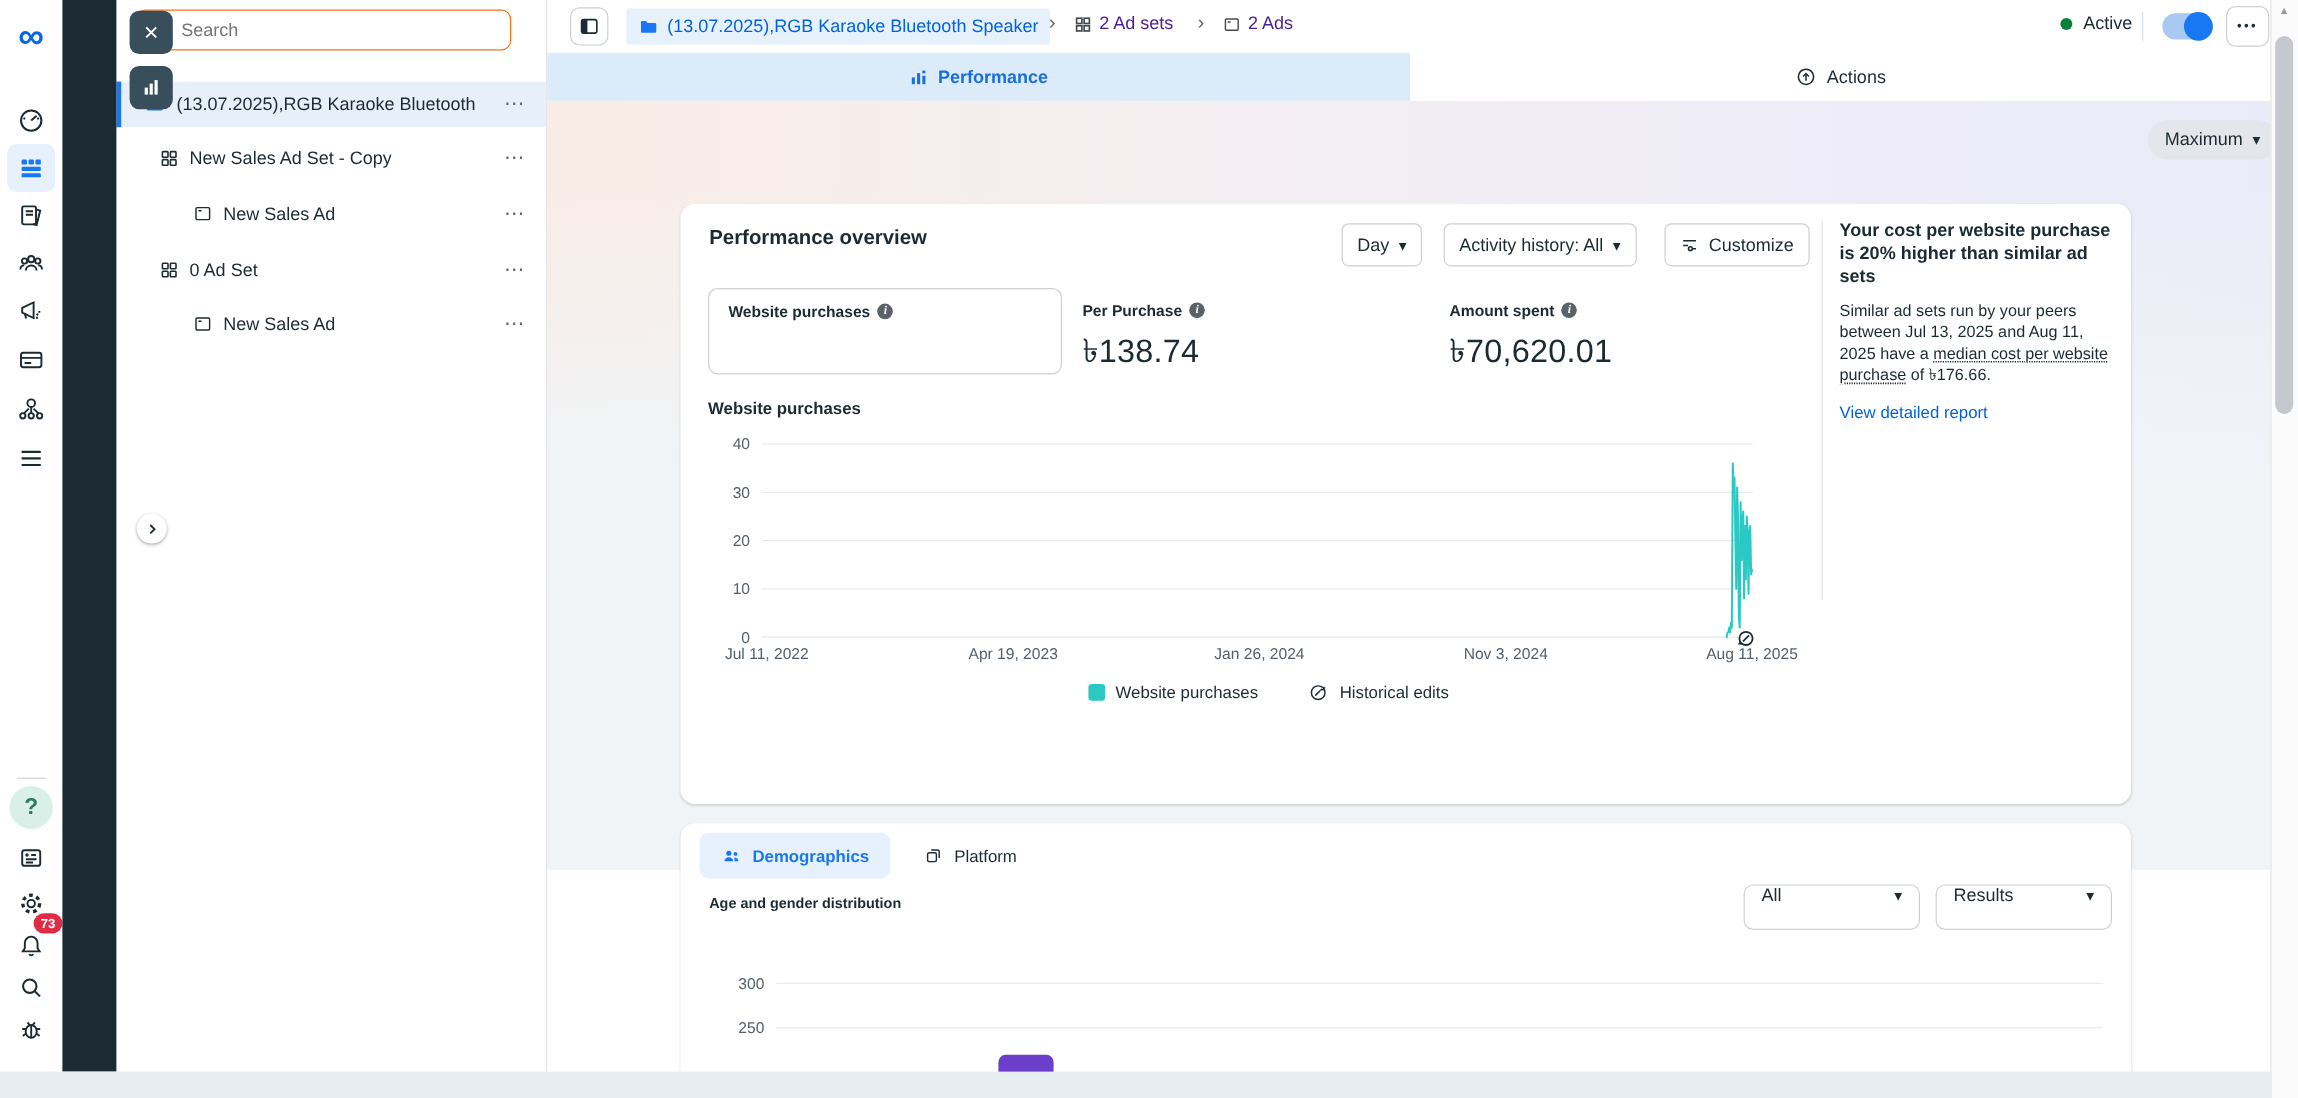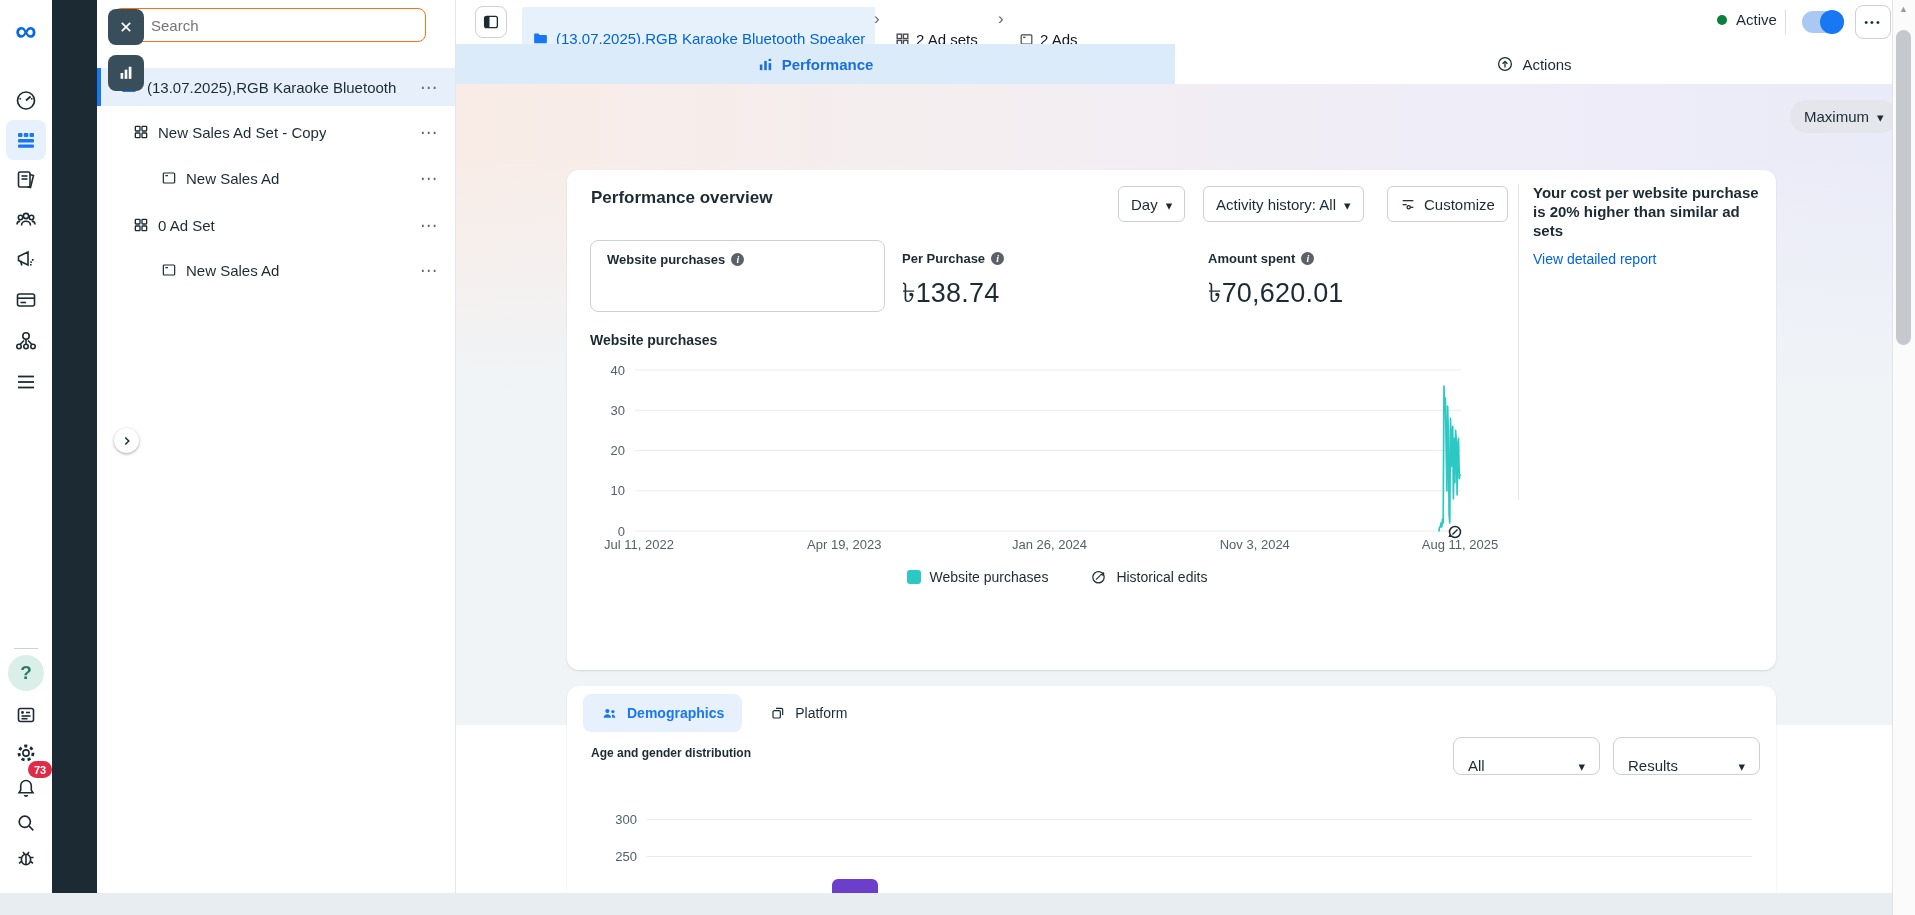--- a/index.html
+++ b/index.html
@@ -24,24 +24,24 @@
   .search-box input{border:none;outline:none;font-size:15px;width:230px;font-family:inherit;color:#1c2b33;background:transparent;}
   .tree-row{position:absolute;left:0;width:358px;height:38px;display:flex;align-items:center;}
   .tree-row.selected{background:#e7f0fa;}
   .sel-bar{position:absolute;left:0;top:0;width:4px;height:38px;background:#1877f2;}
   .tree-label{font-size:15px;color:#1c2b33;white-space:nowrap;overflow:hidden;max-width:250px;}
   .row-dots{position:absolute;right:18px;color:#606770;font-size:17px;cursor:pointer;}
   .row-dots::after{content:"\22EF";}
   
   .topbar{left:455px;top:0;width:1438px;height:44px;background:#fff;z-index:4;}
   .icon-btn{border:1px solid #ced0d4;border-radius:8px;background:#fff;display:flex;align-items:center;justify-content:center;box-sizing:border-box;}
-  .crumb-pill{position:absolute;left:67px;top:7px;height:30px;background:#e7f1fb;border-radius:2px;display:flex;align-items:center;gap:7px;padding:16px 10px;color:#0064e0;font-size:15px;white-space:nowrap;}
+  .crumb-pill{position:absolute;left:67px;top:7px;height:30px;background:#e7f1fb;border-radius:2px;display:flex;align-items:center;gap:7px;padding:0 10px;color:#0064e0;font-size:15px;white-space:nowrap;}
   .crumb-sep{position:absolute;top:9px;color:#65676b;font-size:17px;}
   .crumb-sep::after{content:"\203A";}
-  .crumb-item{position:absolute;top:11px;display:flex;align-items:center;gap:6px;color:#0f172a;font-size:15px;white-space:nowrap;margin-top:20px;}
+  .crumb-item{position:absolute;top:11px;display:flex;align-items:flex-end;gap:6px;color:#4c1d95;font-size:15px;white-space:nowrap;}
   .status-dot{width:10px;height:10px;border-radius:50%;background:#0b803c;display:inline-block;}
   .vdivider{position:absolute;width:1px;height:24px;background:#dadde1;top:10px;}
   .toggle{position:absolute;top:11px;width:42px;height:22px;border-radius:11px;background:#a9c9f3;}
   .toggle .knob{position:absolute;right:0px;top:-1px;width:24px;height:24px;border-radius:50%;background:#1877f2;}
   .more-btn{position:absolute;top:5px;width:36px;height:34px;font-size:18px;letter-spacing:1px;color:#1c2b33;}
   .more-btn::after{content:"\2022\2022\2022";font-size:11px;letter-spacing:2px;}
   
   .tab-row{left:455px;top:44px;width:1438px;height:40px;z-index:4;}
   .tab{position:absolute;top:0;height:40px;display:flex;align-items:center;justify-content:center;gap:8px;font-size:15px;font-weight:bold;}
   .tab.performance{left:0;width:720px;background:#dcebf9;color:#1a6fd8;}
@@ -61,21 +61,21 @@
   .legend{position:absolute;left:30px;top:398px;width:920px;display:flex;justify-content:center;align-items:center;gap:42px;font-size:14px;color:#1c2b33;}
   .legend-item{display:flex;align-items:center;gap:9px;}
   .reco{position:absolute;left:966px;top:14px;width:228px;font-size:13.5px;line-height:1.32;}
   .reco h4{margin:0 0 10px 0;font-size:15px;line-height:1.25;color:#1c2b33;}
   .reco p{margin:0 0 12px 0;color:#1c2b33;}
   .dotted-link{text-decoration:underline dotted;text-underline-offset:2px;}
   .blue-link{color:#0064e0;cursor:pointer;}
   
   .seg-tab{height:38px;border-radius:8px;display:flex;align-items:center;gap:9px;padding:0 18px;font-size:14px;color:#1c2b33;}
   .seg-tab.active{background:#e7f1fd;color:#1877f2;font-weight:bold;}
-  .dd{position:absolute;height:38px;border:1px solid #ced0d4;border-radius:8px;background:#fff;display:flex;align-items:flex-end;justify-content:space-between;padding:0 14px;font-size:15px;box-sizing:border-box;}
+  .dd{position:absolute;height:38px;border:1px solid #ced0d4;border-radius:8px;background:#fff;display:flex;align-items:flex-start;justify-content:space-between;padding:0 14px;font-size:15px;box-sizing:border-box;}
   .gridline{position:absolute;height:1px;background:#e8eaed;}
   .ytick{position:absolute;font-size:13px;color:#53606b;text-align:right;width:40px;}
   
   .scrollbar{right:0;top:0;width:22px;height:915px;background:#fbfbfb;border-left:1px solid #e4e4e4;z-index:9;}
   .sb-arrow{position:absolute;left:0;top:4px;width:21px;text-align:center;color:#9a9a9a;font-size:9px;}
   .sb-arrow::after{content:"\25B2";}
   .sb-thumb{position:absolute;left:3px;top:30px;width:15px;height:315px;background:#c5c9cd;border-radius:8px;}
   .bottom-strip{left:0;top:893px;width:1893px;height:22px;background:#e8edf1;z-index:7;}
   svg{display:block;}
 </style>
@@ -432,20 +432,21 @@
               <path d="M14.5 10.5l1.5-1.5 2.5 1"></path>
               <path d="M18 6.5l2 1.5"></path>
             </svg>
           <span>Historical edits</span>
         </div>
       </div>
 
       <div class="abs" style="left:951px;top:14px;width:1px;height:316px;background:#e4e6eb"></div>
       <div class="reco">
         <h4>Your cost per website purchase is 20% higher than similar ad sets</h4>
+        <p><span>Similar ad sets run by your peers between Jul 13, 2025 and Aug 11, 2025 have a </span><span class="dotted-link">median cost per website purchase</span><span> of ৳176.66.</span></p>
         <div class="blue-link" style="font-size:14px">View detailed report</div>
       </div>
     </div>
 
     <div class="card" style="left:112px;top:602px;width:1209px;height:230px;border-radius:12px 12px 0 0;overflow:hidden">
       <div class="abs" style="left:16px;top:8px;display:flex;gap:10px">
         <div class="seg-tab active">
           <svg width="17" height="17" viewBox="0 0 24 24" fill="#1877f2">
               <circle cx="9" cy="8.6" r="3"></circle>
               <path d="M3.8 18c0-3 2.3-4.9 5.2-4.9s5.2 1.9 5.2 4.9z"></path>

